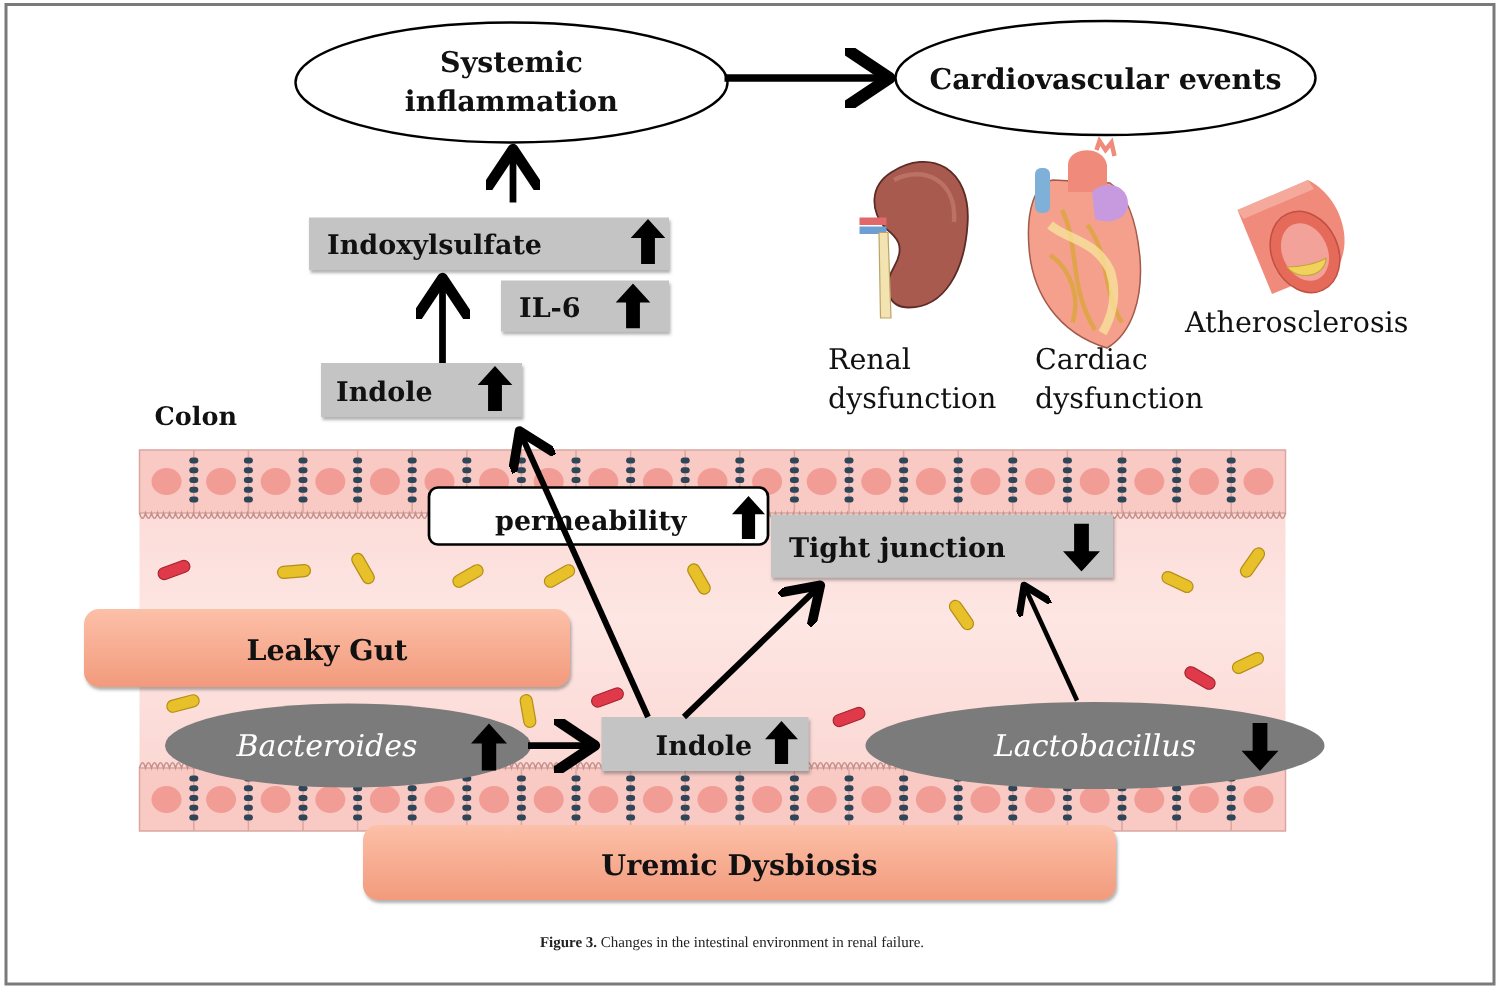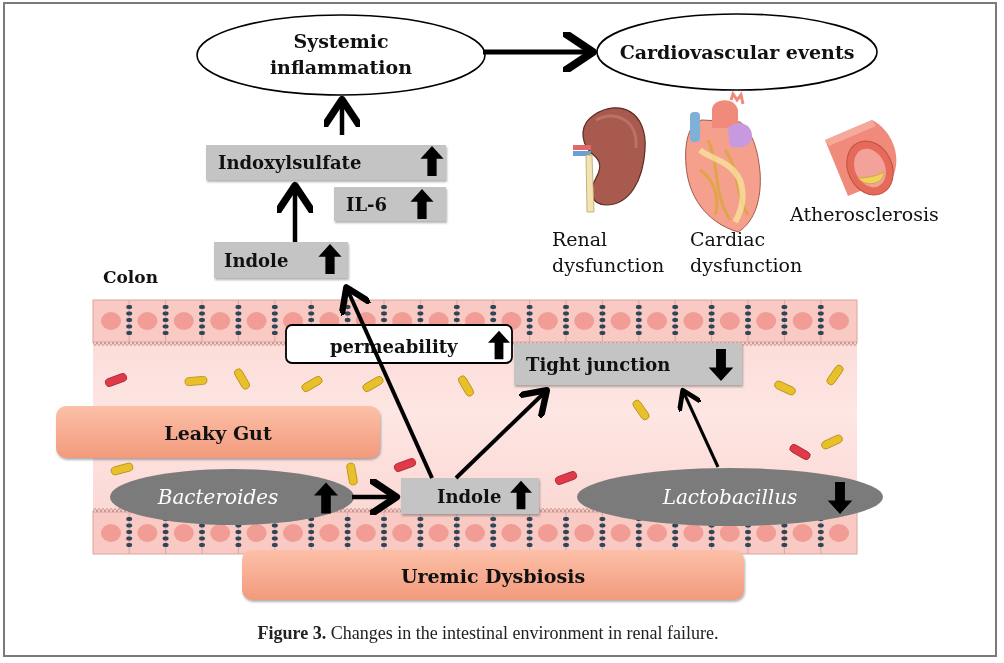--- a/index.html
+++ b/index.html
@@ -1,21 +1,21 @@
 <!DOCTYPE html>
 <html><head>
 <meta charset="utf-8">
 <style>
   html, body { margin: 0; padding: 0; background: #ffffff; }
   body { width: 1004px; height: 663px; position: relative; overflow: hidden; font-family: "DejaVu Serif", serif; }
   .frame { position: absolute; left: 3px; top: 2px; width: 994px; height: 655px; border: 2px solid #7a7a7a; box-sizing: border-box; background: #ffffff; }
   svg#diagram { position: absolute; left: 0; top: 0; }
   .lbl { font-family: "DejaVu Serif", "Liberation Serif", serif; fill: #111; }
   .bold { font-weight: bold; }
-  .caption { position: absolute; left: 0; width: 976px; top: 623px; text-align: center; font-family: "Liberation Serif", "DejaVu Serif", serif; font-size: 18px; color: #222; }
+  .caption { position: absolute; left: 0; width: 976px; top: 623px; text-align: center; font-family: "Liberation Serif", "DejaVu Serif", serif; font-size: 10px; color: #222; }
   .caption b { font-weight: bold; }
 </style>
 </head>
 <body>
 
 <div class="frame"></div>
 
 <svg id="diagram" width="1004" height="663" viewBox="0 0 1004 663">
   <defs>
     <linearGradient id="tissueGrad" x1="0" y1="0" x2="0" y2="1">

